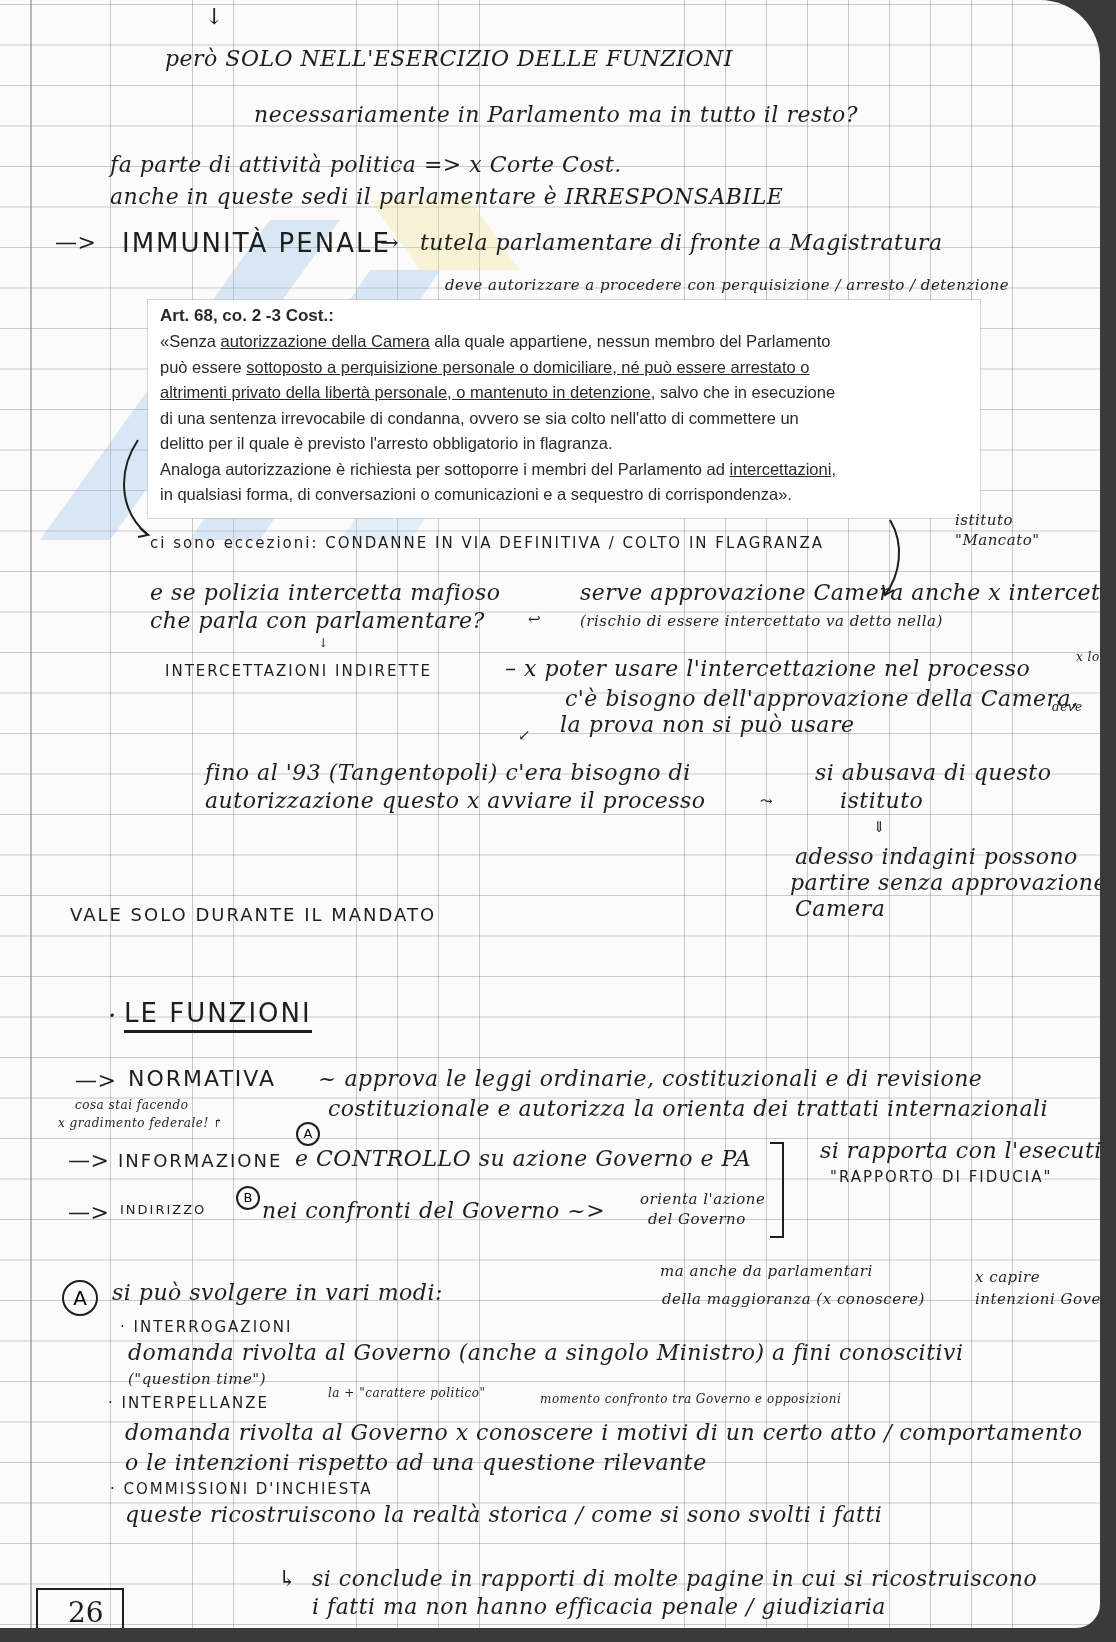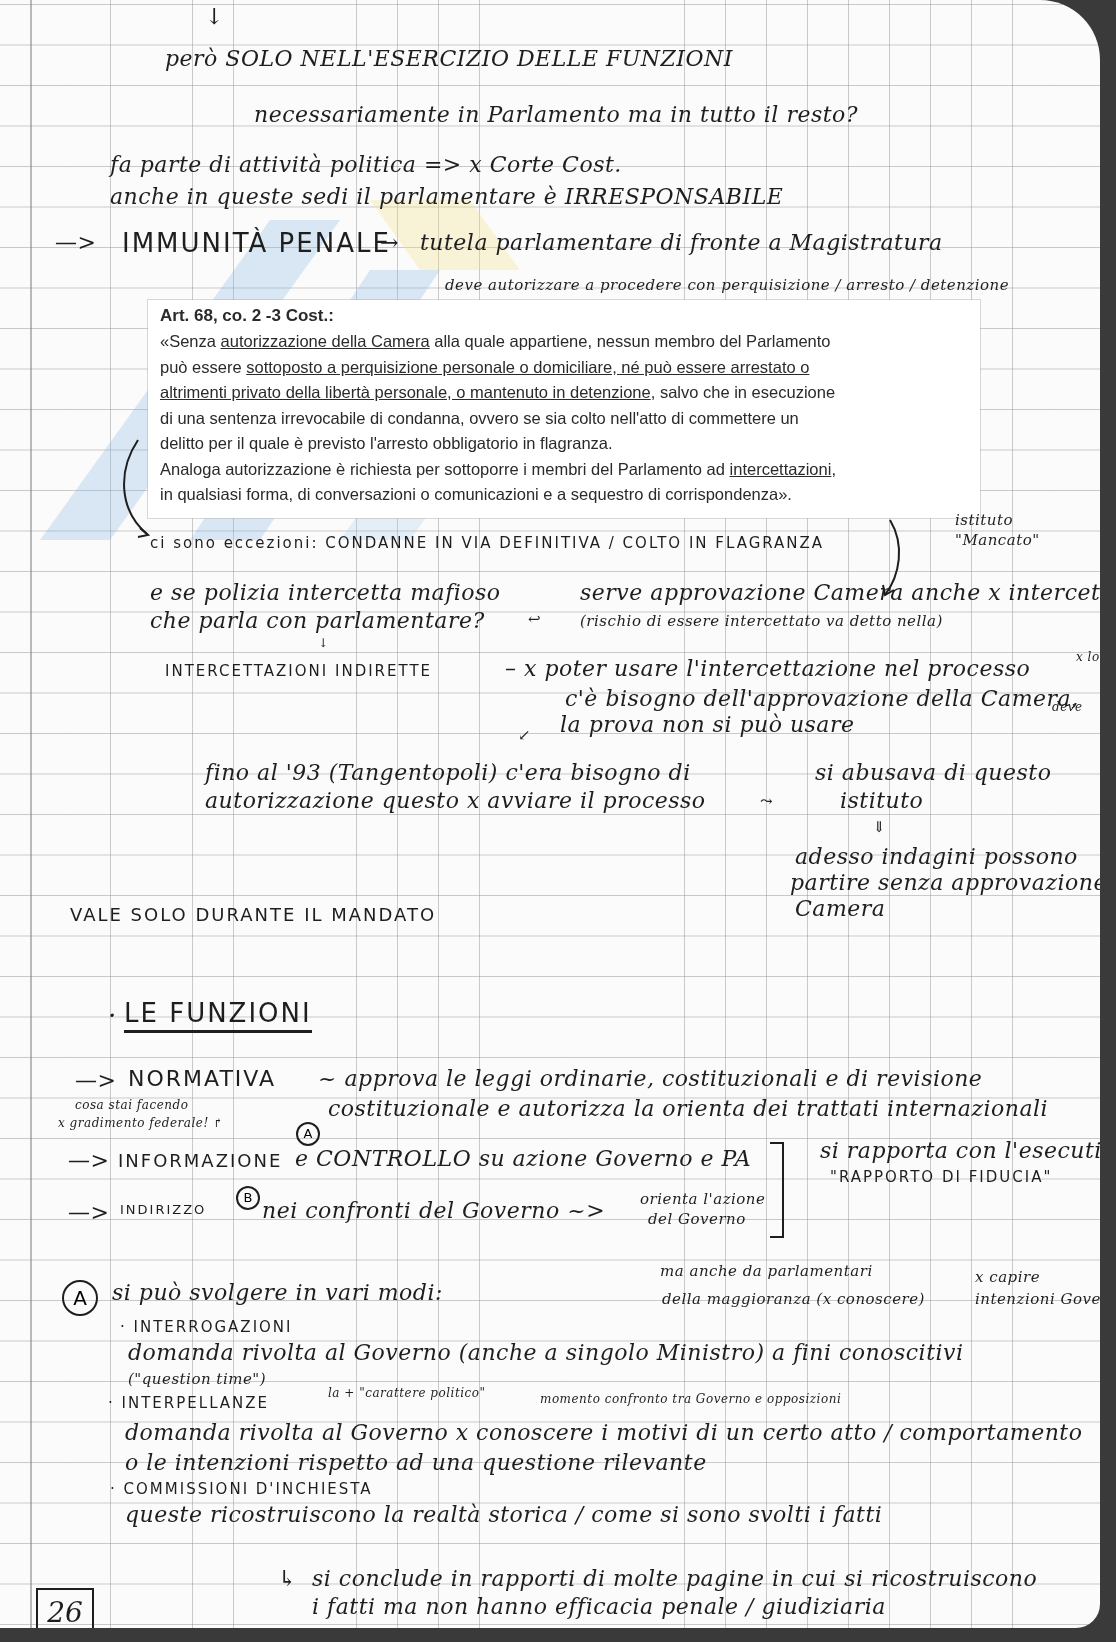--- a/index.html
+++ b/index.html
@@ -48,22 +48,22 @@
   .box .line { font-size: 16.5px; line-height: 25.5px; white-space: nowrap; }
   .box u { text-decoration: underline; }
   .circle {
     display: inline-block; border: 2px solid #1e1e1e; border-radius: 50%;
     text-align: center; font-style: normal; font-family: "DejaVu Sans", sans-serif;
   }
   .underline-thick { border-bottom: 3px solid #1e1e1e; padding-bottom: 2px; }
   .page-num {
     position: absolute; left: 36px; top: 1588px; width: 54px; height: 44px;
     border: 2px solid #1e1e1e; border-bottom: none;
-    font-family: "DejaVu Serif", serif; font-style: italic; font-size: 28px;
-    color: #1e1e1e; text-align: center; line-height: 46px;
+    font-family: "DejaVu Serif", serif; font-size: 28px;
+    color: #1e1e1e; line-height: 46px; padding-left: 30px;
   }
   .bracket {
     position: absolute; border: 2px solid #1e1e1e; border-left: none;
   }
   svg.arrow { position: absolute; overflow: visible; }
 </style>
 </head>
 <body>
 
 <div class="page">

